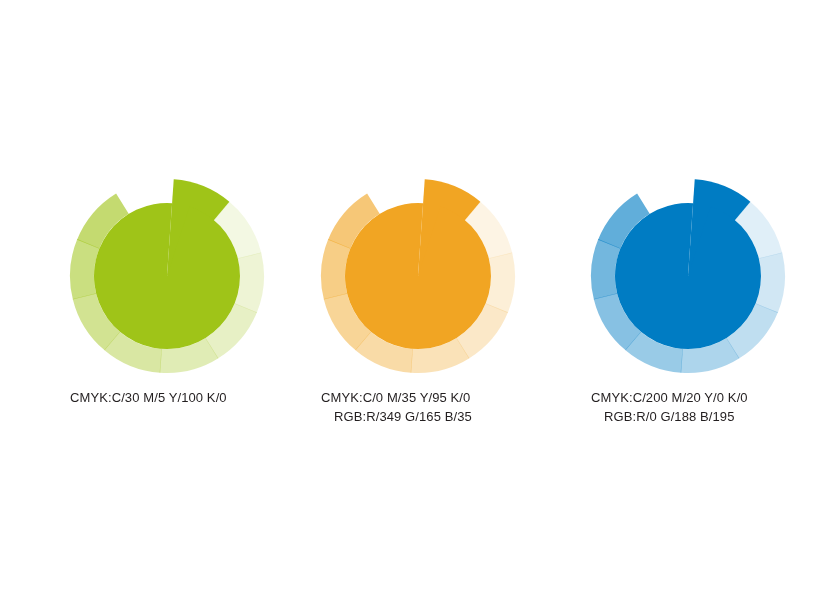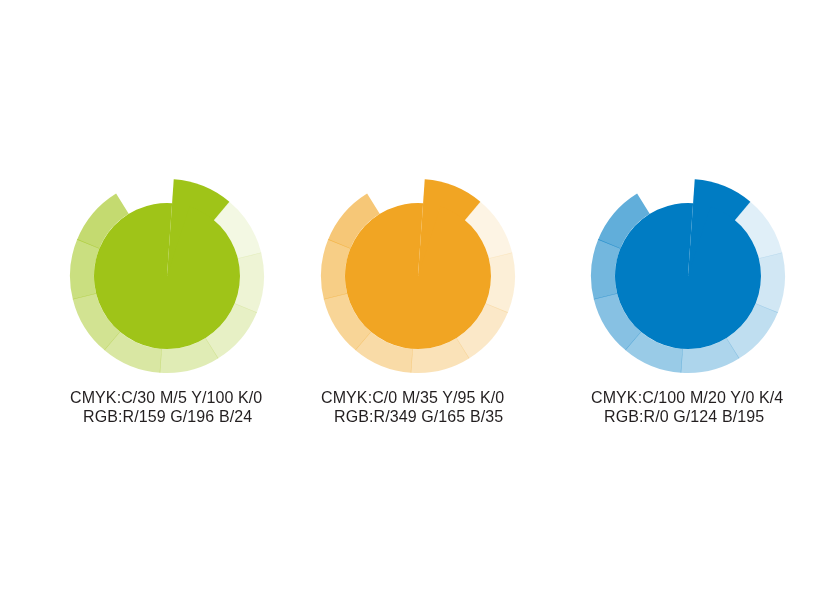--- a/index.html
+++ b/index.html
@@ -45,21 +45,21 @@
     height: 400px;
     overflow: visible;
   }
 
   .swatch-caption {
     position: absolute;
     left: 0;
     top: 388px;
     width: 260px;
     color: #231f20;
-    font-size: 16px;
+    font-size: 13px;
     line-height: 19px;
     letter-spacing: 0.1px;
     white-space: nowrap;
   }
 
   .caption-line-cmyk {
     display: block;
     padding-left: 33px;
   }
 
@@ -85,21 +85,20 @@
             <path d="M224.11868544877166,252.53357612683223A97,97 0 0 1 219.71318813215532,312.8855510351209L197.5161106561581,303.759229129524A73,73 0 0 0 200.83158801814773,258.33970162122426Z" fill="#9fc418" fill-opacity="0.18"></path>
             <path d="M192.35039813959432,201.69368901745912A97,97 0 0 1 224.26027673959592,253.1089487140762L200.93814641227323,258.77271398069655A73,73 0 0 0 176.92349550711737,220.0787556523146Z" fill="#9fc418" fill-opacity="0.12"></path>
             <path d="M136.76637795318018,179.23628712479706A97,97 0 0 1 192.803143421482,202.07594994603744L177.26422133781637,220.36643655732715A73,73 0 0 0 135.09222258332116,203.17782433103284Z" fill="#9fc418" fill-opacity="0.08"></path>
             <path d="M130,276L136.76637795318018,179.23628712479706A97,97 0 0 1 192.35039813959432,201.69368901745912Z" fill="#9fc418"></path>
             <path d="M130,276L152.55824058937117,206.5728743104538A73,73 0 1 1 135.09222258332113,203.1778243310328Z" fill="#9fc418"></path>
           </g>
         </svg>
       </div>
       <div class="swatch-caption">
         <span class="caption-line-cmyk">CMYK:C/30  M/5  Y/100  K/0</span>
-        <span class="caption-line-rgb">RGB:R/159  G/196  B/24</span>
       </div>
     </div>
     <div class="swatch" style="left: 288px;">
       <div class="swatch-figure">
         <svg viewBox="0 0 260 400">
           <g>
             <path d="M40.063166107021615,239.66316043865652A97,97 0 0 1 79.10128910265496,193.42687344548173L91.69478458241043,213.8573377476306A73,73 0 0 0 62.31557861662452,248.65371868063843Z" fill="#f1a523" fill-opacity="0.62"></path>
             <path d="M35.88131455122834,299.46642387316774A97,97 0 0 1 40.286811867844676,239.11444896487916L62.48388934384187,248.24077087047607A73,73 0 0 0 59.16841198185226,293.66029837877574Z" fill="#f1a523" fill-opacity="0.55"></path>
             <path d="M67.64960186040568,350.3063109825409A97,97 0 0 1 35.73972326040408,298.89105128592377L59.06185358772679,293.22728601930345A73,73 0 0 0 83.07650449288263,331.9212443476854Z" fill="#f1a523" fill-opacity="0.47"></path>
             <path d="M123.23362204681985,372.76371287520294A97,97 0 0 1 67.196856578518,349.92405005396256L82.73577866218365,331.6335634426729A73,73 0 0 0 124.90777741667885,348.82217566896713Z" fill="#f1a523" fill-opacity="0.4"></path>
@@ -130,17 +129,17 @@
             <path d="M219.93683389297837,312.3368395613435A97,97 0 0 1 180.8987108973451,358.57312655451824L168.3052154175896,338.1426622523694A73,73 0 0 0 197.68442138337548,303.3462813193616Z" fill="#007cc3" fill-opacity="0.25"></path>
             <path d="M224.11868544877166,252.53357612683223A97,97 0 0 1 219.71318813215532,312.8855510351209L197.5161106561581,303.759229129524A73,73 0 0 0 200.83158801814773,258.33970162122426Z" fill="#007cc3" fill-opacity="0.18"></path>
             <path d="M192.35039813959432,201.69368901745912A97,97 0 0 1 224.26027673959592,253.1089487140762L200.93814641227323,258.77271398069655A73,73 0 0 0 176.92349550711737,220.0787556523146Z" fill="#007cc3" fill-opacity="0.12"></path>
             <path d="M136.76637795318018,179.23628712479706A97,97 0 0 1 192.803143421482,202.07594994603744L177.26422133781637,220.36643655732715A73,73 0 0 0 135.09222258332116,203.17782433103284Z" fill="#007cc3" fill-opacity="0.08"></path>
             <path d="M130,276L136.76637795318018,179.23628712479706A97,97 0 0 1 192.35039813959432,201.69368901745912Z" fill="#007cc3"></path>
             <path d="M130,276L152.55824058937117,206.5728743104538A73,73 0 1 1 135.09222258332113,203.1778243310328Z" fill="#007cc3"></path>
           </g>
         </svg>
       </div>
       <div class="swatch-caption">
-        <span class="caption-line-cmyk">CMYK:C/100  M/20  Y/0  K/4</span>
-        <span class="caption-line-rgb">RGB:R/0  G/124  B/195</span>
+        <span class="caption-line-cmyk">CMYK:C/200  M/20  Y/0  K/0</span>
+        <span class="caption-line-rgb">RGB:R/0  G/188  B/195</span>
       </div>
     </div>
   </div>
 
 </body></html>

